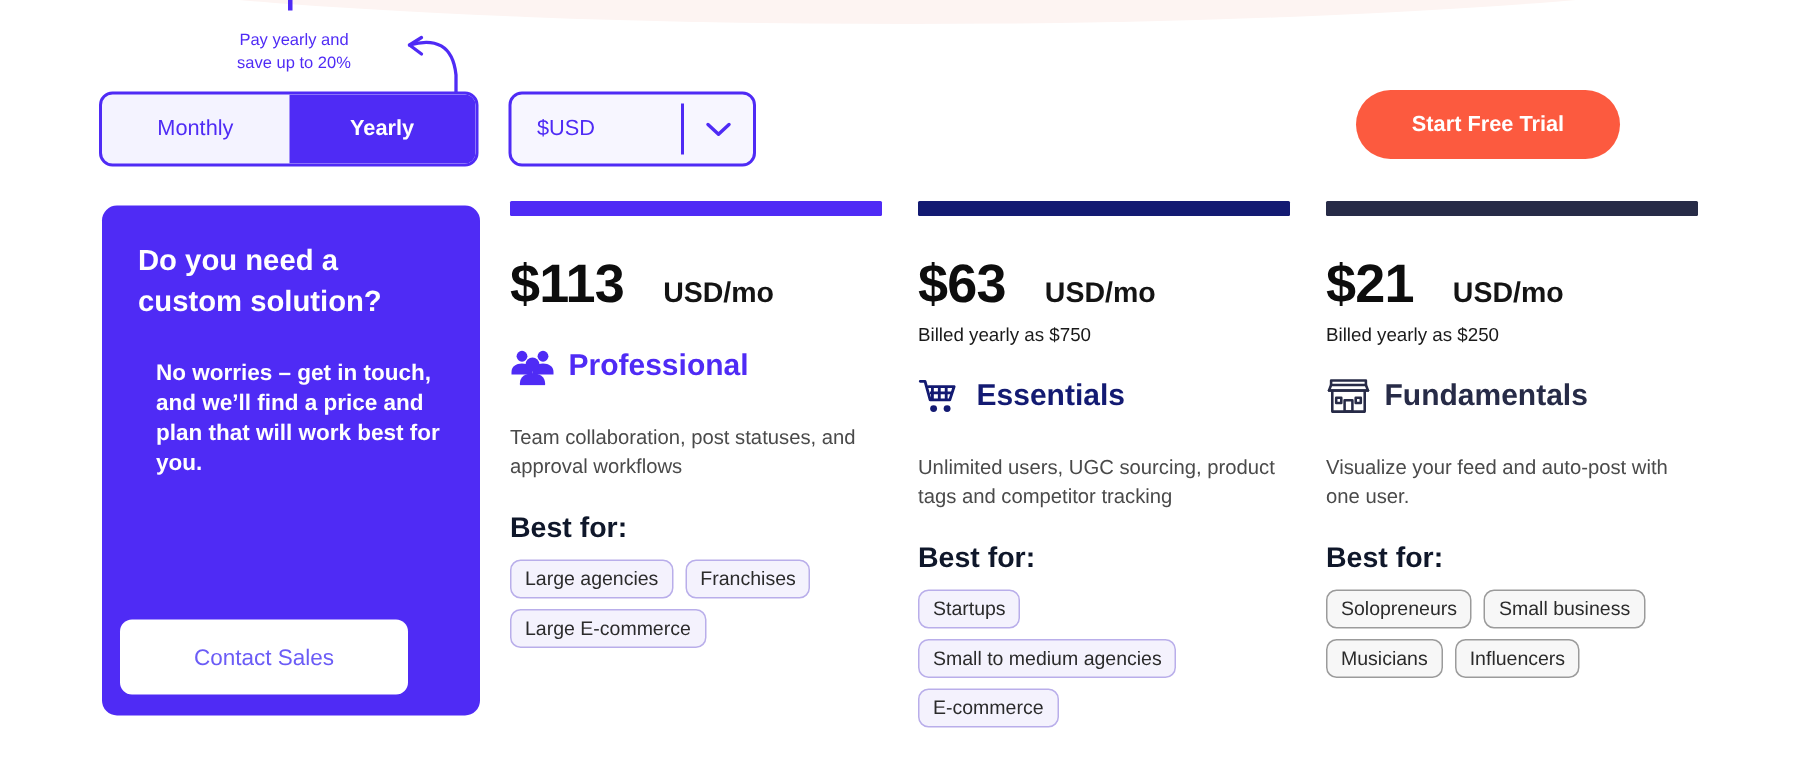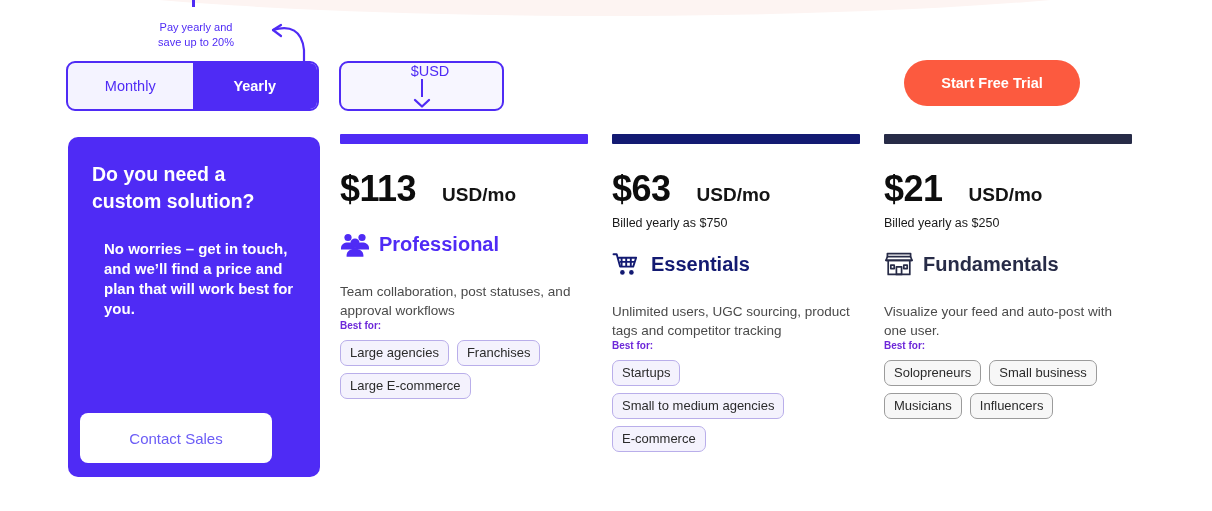--- a/index.html
+++ b/index.html
@@ -43,21 +43,21 @@
     flex: 1; display: flex; align-items: center; justify-content: center;
     font-size: 14.5px; color: #4F2BF5; cursor: pointer; user-select: none;
   }
   .toggle-opt.active { background: #4F2BF5; color: #fff; font-weight: 700; }
 
   
   .currency {
     position: absolute; left: 339px; top: 61px;
     width: 165px; height: 50px;
     border: 2px solid #4F2BF5; border-radius: 9px;
-    background: #f7f6ff; display: flex; align-items: center; cursor: pointer; flex-direction: column;
+    background: #f7f6ff; display: flex; align-items: center; cursor: pointer;
   }
   .currency-val { flex: 1; padding-left: 17px; color: #4F2BF5; font-size: 14.5px; }
   .currency-div { width: 2px; height: 34px; background: #4F2BF5; }
   .currency-chev { width: 46px; display: flex; align-items: center; justify-content: center; }
 
   
   .cta {
     position: absolute; left: 904px; top: 60px;
     width: 176px; height: 46px; border: none;
     border-radius: 25px; background: #FC5A3F; color: #fff;
@@ -87,21 +87,21 @@
   .plan:last-child { margin-right: 0; }
   .accent-bar { height: 10px; border-radius: 1px; }
   .price-row { display: flex; align-items: baseline; margin-top: 24px; gap: 16px; }
   .price { font-size: 36px; font-weight: 700; color: #0d0d0d; letter-spacing: -0.5px; }
   .price-unit { font-size: 19px; font-weight: 700; color: #141414; margin-left: 10px; }
   .billed { font-size: 12.5px; color: #1a1a1a; margin-top: 6px; }
   .plan-name-row { display: flex; align-items: center; margin-top: 21px; }
   .plan-icon { width: 30px; height: 26px; margin-right: 9px; flex: none; }
   .plan-name { font-size: 20px; font-weight: 700; }
   .plan-desc { font-size: 13.5px; line-height: 19px; color: #4a4a4a; margin-top: 25px; }
-  .best-for { font-size: 10px; font-weight: 700; color: #6d28d9; }
+  .best-for { font-size: 19px; font-weight: 700; color: #0f172a; margin-top: 22px; }
   .tags { margin-top: 9px; display: flex; flex-wrap: wrap; gap: 7px 8px; }
   .tag {
     display: inline-block; padding: 4px 9px 5px 9px;
     border-radius: 7px; font-size: 13px; line-height: 15px;
     background: #f4f2fd; border: 1px solid #b9aeea; color: #2b2b2b;
     cursor: pointer; white-space: nowrap;
   }
   .tag.gray { background: #f7f7f7; border-color: #9b9b9b; color: #2b2b2b; }
 </style>
 </head>

